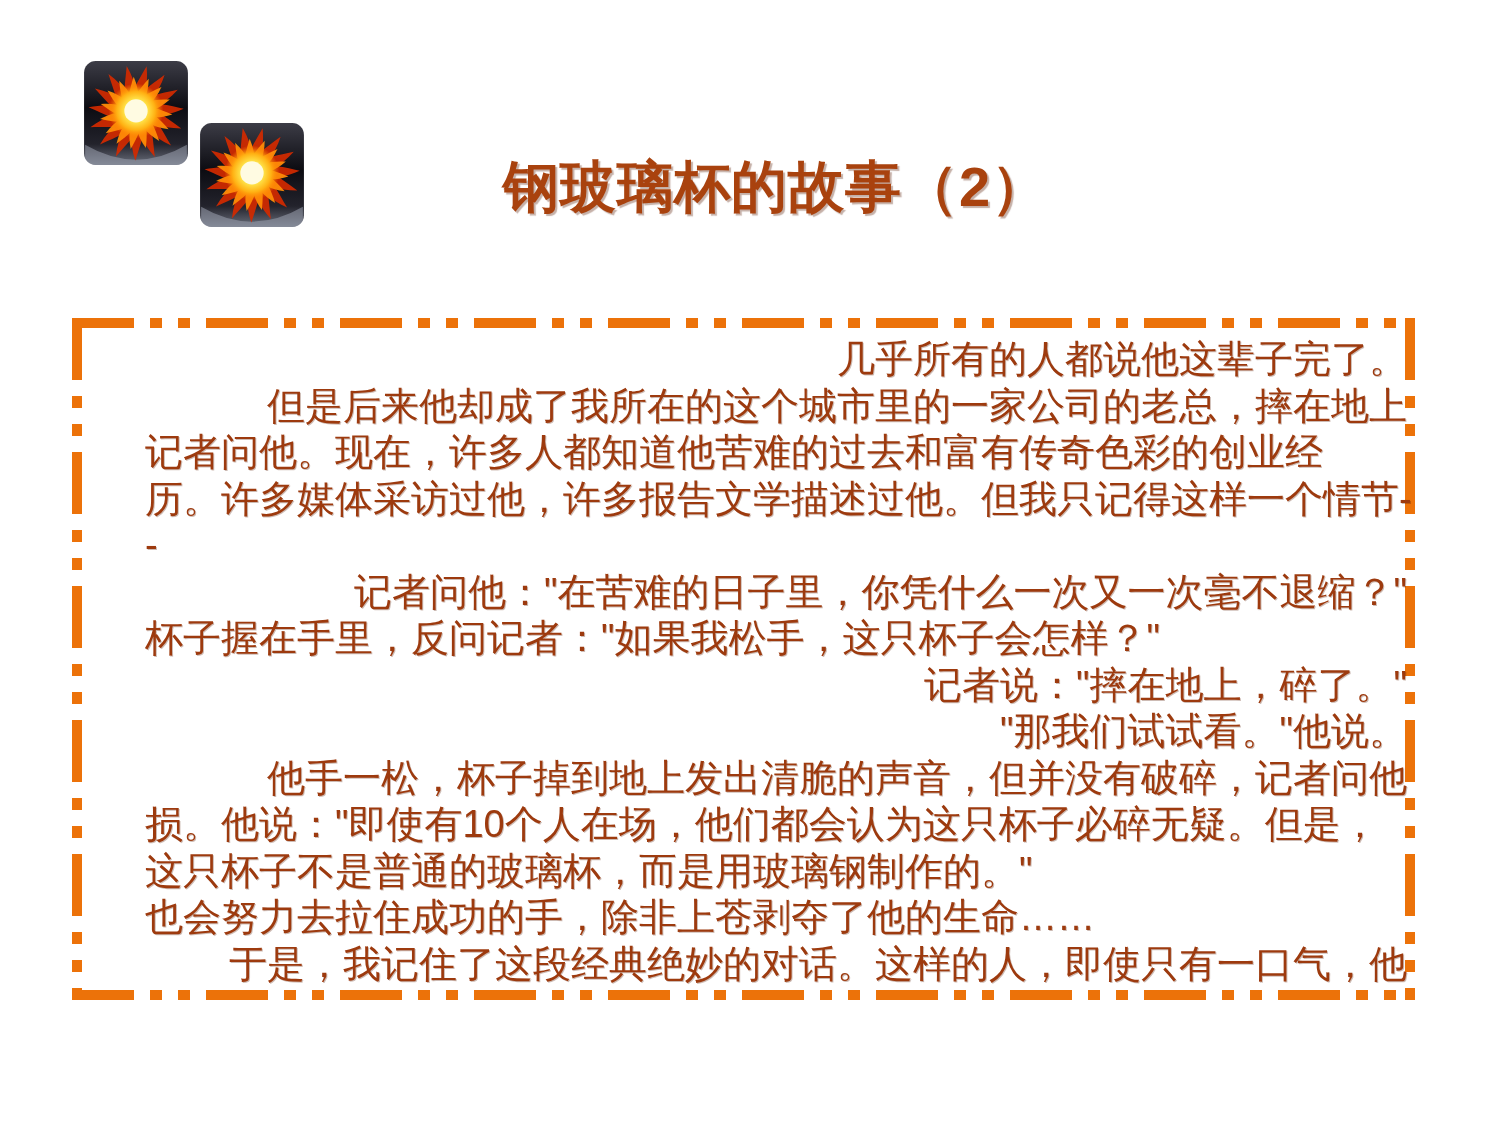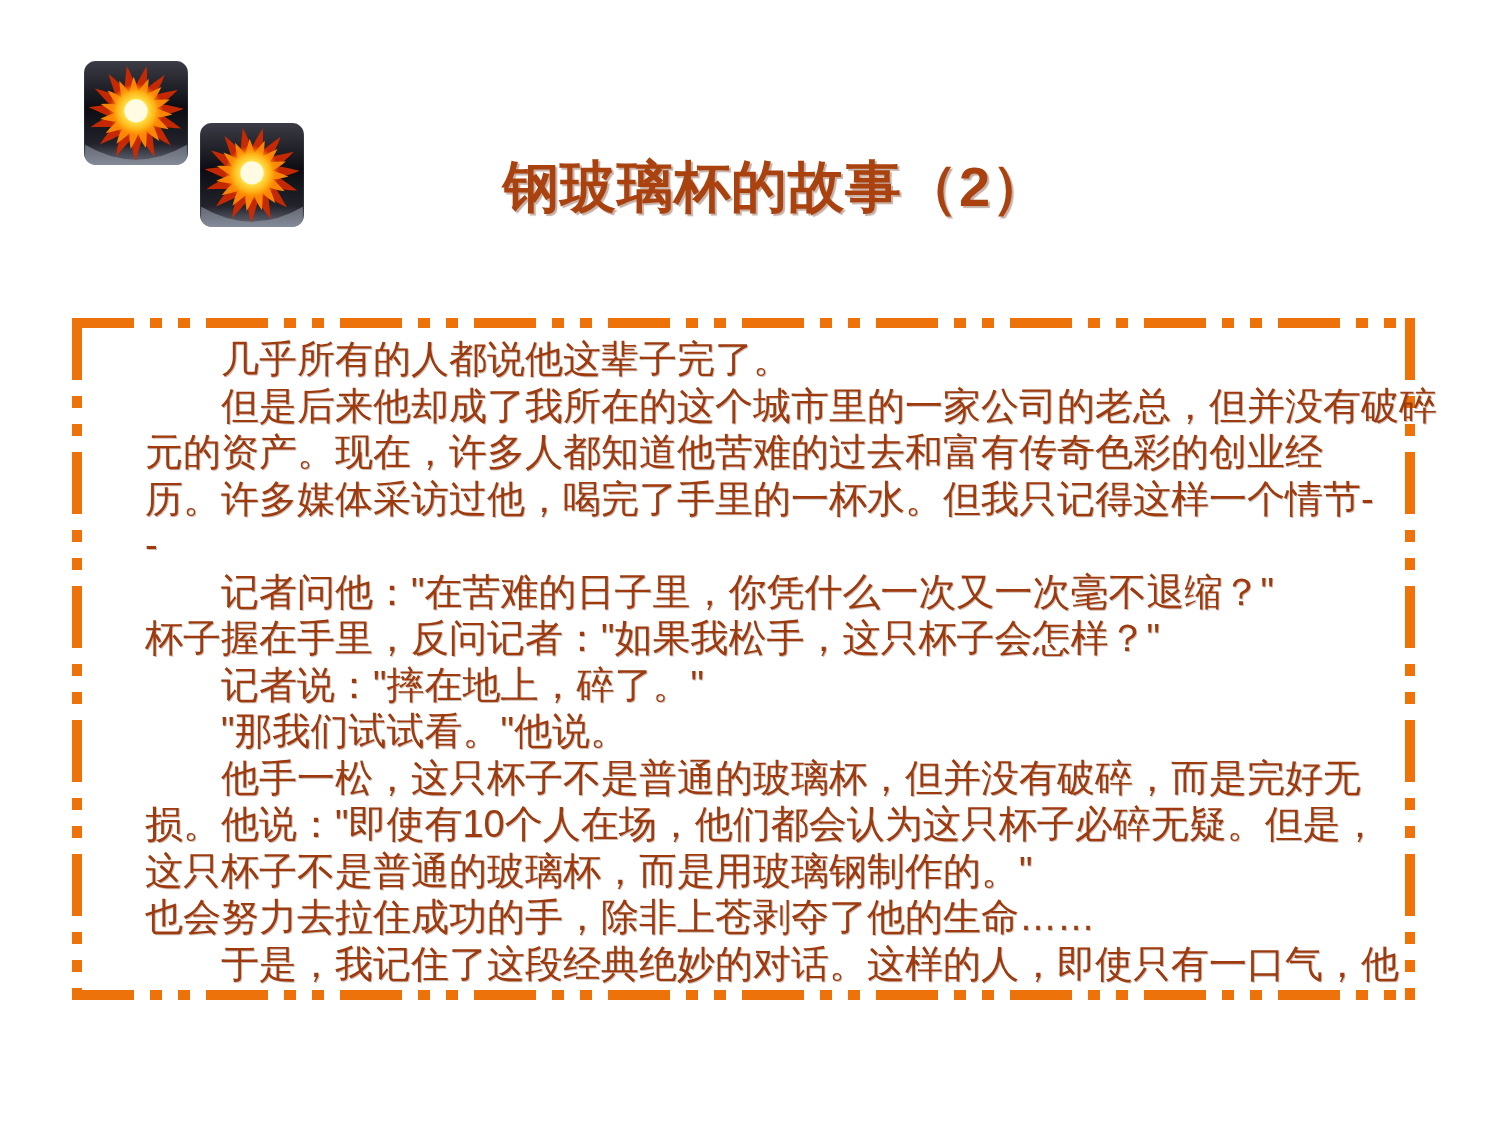--- a/index.html
+++ b/index.html
@@ -62,21 +62,21 @@
     position:absolute;
     left:145px;top:336px;
     width:1262px;
     z-index:2;
     font-size:38px;
     line-height:46.5px;
     color:var(--body-text);
     text-shadow:1px 1px 0 rgba(90,30,5,0.3);
   }
   .line{white-space:nowrap;}
-  .line.ind{text-indent:2em;}
+  .line.ind{text-indent:2em;text-align:right;}
 </style>
 </head>
 <body>
 
 <svg width="0" height="0" style="position:absolute" aria-hidden="true">
   <defs>
     <linearGradient id="fb-bg" x1="0" y1="0" x2="0" y2="1">
       <stop offset="0" stop-color="#3c3c46"></stop>
       <stop offset="0.45" stop-color="#0c0c12"></stop>
       <stop offset="0.8" stop-color="#23232c"></stop>
@@ -149,28 +149,28 @@
 
   <h1 class="slide-title">钢玻璃杯的故事（2）</h1>
 
   <div class="bx bx-h bx-top"></div>
   <div class="bx bx-h bx-bottom"></div>
   <div class="bx bx-v bx-left"></div>
   <div class="bx bx-v bx-right"></div>
 
   <div class="story">
     <div class="line ind">几乎所有的人都说他这辈子完了。</div>
-    <div class="line ind">但是后来他却成了我所在的这个城市里的一家公司的老总，但并没有破碎</div>
-    <div class="line">元的资产。现在，许多人都知道他苦难的过去和富有传奇色彩的创业经</div>
-    <div class="line">历。许多媒体采访过他，喝完了手里的一杯水。但我只记得这样一个情节-</div>
+    <div class="line ind">但是后来他却成了我所在的这个城市里的一家公司的老总，摔在地上</div>
+    <div class="line">记者问他。现在，许多人都知道他苦难的过去和富有传奇色彩的创业经</div>
+    <div class="line">历。许多媒体采访过他，许多报告文学描述过他。但我只记得这样一个情节-</div>
     <div class="line">-</div>
     <div class="line ind">记者问他："在苦难的日子里，你凭什么一次又一次毫不退缩？"</div>
     <div class="line">杯子握在手里，反问记者："如果我松手，这只杯子会怎样？"</div>
     <div class="line ind">记者说："摔在地上，碎了。"</div>
     <div class="line ind">"那我们试试看。"他说。</div>
-    <div class="line ind">他手一松，这只杯子不是普通的玻璃杯，但并没有破碎，而是完好无</div>
+    <div class="line ind">他手一松，杯子掉到地上发出清脆的声音，但并没有破碎，记者问他</div>
     <div class="line">损。他说："即使有10个人在场，他们都会认为这只杯子必碎无疑。但是，</div>
     <div class="line">这只杯子不是普通的玻璃杯，而是用玻璃钢制作的。"</div>
     <div class="line">也会努力去拉住成功的手，除非上苍剥夺了他的生命……</div>
     <div class="line ind">于是，我记住了这段经典绝妙的对话。这样的人，即使只有一口气，他</div>
   </div>
 
 </div>
 
 </body></html>

